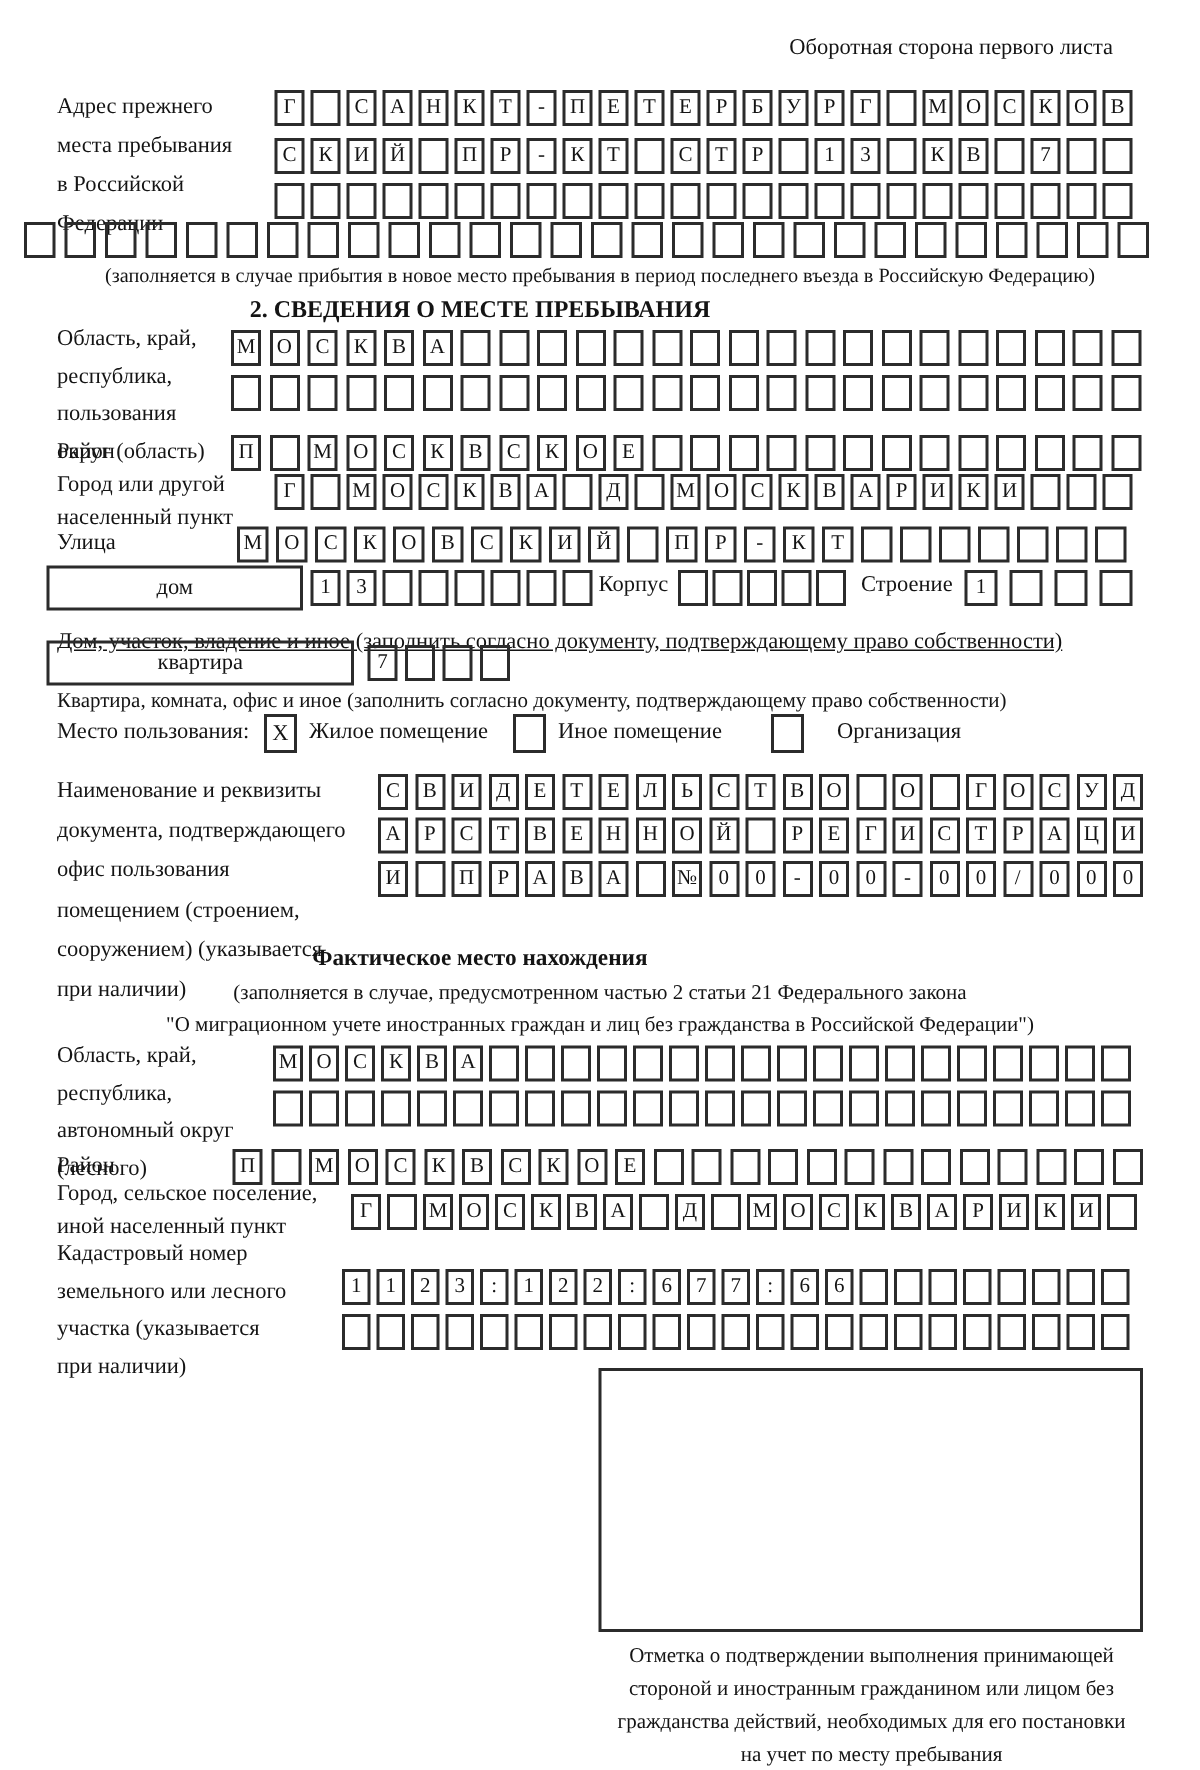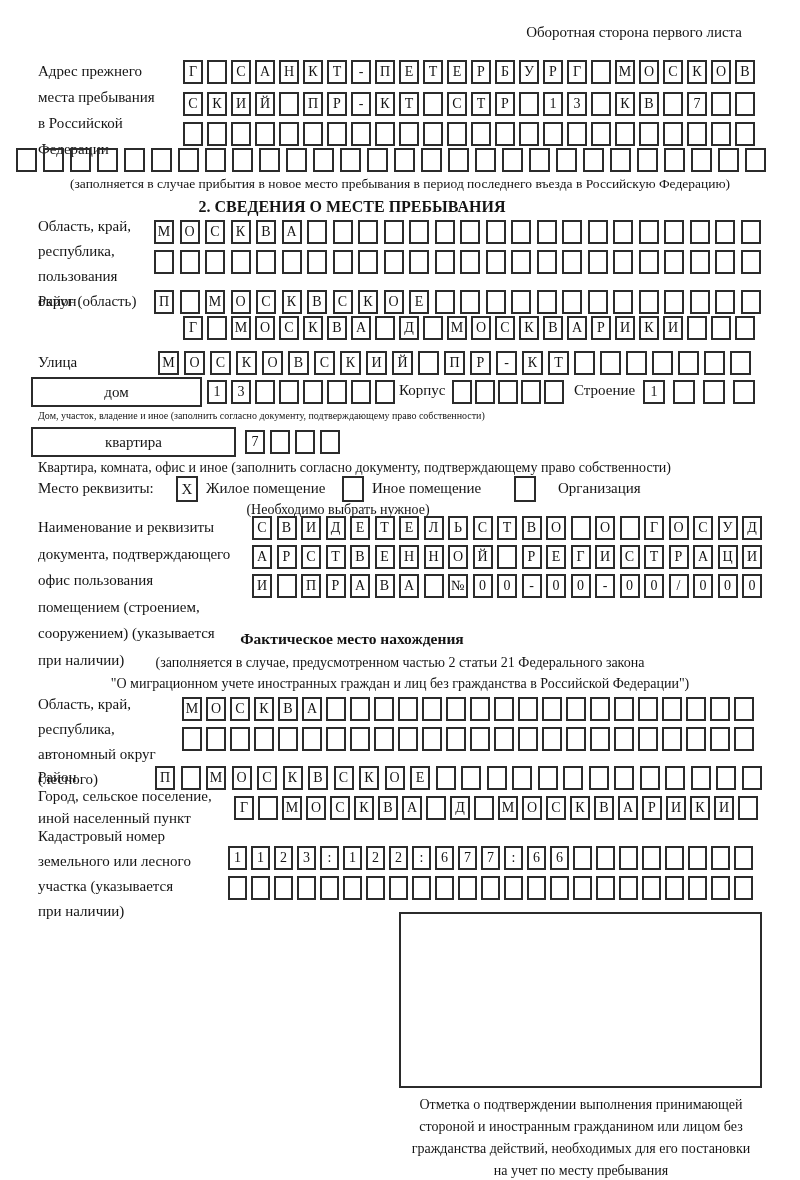--- a/index.html
+++ b/index.html
@@ -4,21 +4,21 @@
 <style>
   html,body { margin:0; padding:0; background:#fff; }
   .page {
     position:relative; width:800px; height:1180px; background:#ffffff;
     font-family:"Liberation Serif", serif; color:#141414; overflow:hidden;
   }
   .lbl { position:absolute; font-size:15px; white-space:nowrap; }
   .lbl-lines { position:absolute; font-size:15px; line-height:26px; white-space:nowrap; }
   .cap { position:absolute; font-size:13.5px; }
   .cap-center { position:absolute; text-align:center; font-size:13.5px; }
-  .title { position:absolute; left:0; width:640px; text-align:center; font-weight:bold; font-size:16px;padding-left:32px; }
+  .title { position:absolute; left:0; width:640px; text-align:center; font-weight:bold; font-size:16px; }
   .boxrow { position:absolute; display:flex; gap:var(--g,4px); }
   .box {
     box-sizing:border-box; flex:none;
     width:var(--bw,20px); height:24px; border:2px solid #2b2b2b;
     display:flex; align-items:center; justify-content:center;
     font-size:14px; line-height:1;
   }
   .widebox {
     position:absolute; box-sizing:border-box; border:2px solid #2b2b2b; height:30px;
     display:flex; align-items:center; justify-content:center; font-size:15px;
@@ -236,20 +236,24 @@
       <span class="box"></span>
       <span class="box"></span>
       <span class="box"></span>
       <span class="box"></span>
       <span class="box"></span>
       <span class="box"></span>
       <span class="box"></span>
       <span class="box"></span>
     </div>
 
+  <div class="lbl-lines" style="left:38px; top:312px; line-height:22px;">
+    <div>Город или другой</div>
+    <div>населенный пункт</div>
+  </div>
   <div class="boxrow" style="left:183px; top:316px;">
       <span class="box">Г</span>
       <span class="box"></span>
       <span class="box">М</span>
       <span class="box">О</span>
       <span class="box">С</span>
       <span class="box">К</span>
       <span class="box">В</span>
       <span class="box">А</span>
       <span class="box"></span>
@@ -316,39 +320,38 @@
       <span class="box"></span>
       <span class="box"></span>
     </div>
   <div class="lbl" style="left:574px; top:382px;">Строение</div>
   <div class="boxrow" style="left:643px; top:380px; --bw:22px; --g:8px;">
       <span class="box">1</span>
       <span class="box"></span>
       <span class="box"></span>
       <span class="box"></span>
     </div>
-  <div class="cap" style="left:38px; top:410px; font-size:10px;">Дом, участок, владение и иное (заполнить согласно документу, подтверждающему право собственности)</div>
+  <div class="cap" style="left:38px; top:420px; font-size:15px;text-decoration:underline;">Дом, участок, владение и иное (заполнить согласно документу, подтверждающему право собственности)</div>
 
   <div class="widebox" style="left:31px; top:427px; width:205px;">квартира</div>
   <div class="boxrow" style="left:245px; top:430px; --g:5px;">
       <span class="box">7</span>
       <span class="box"></span>
       <span class="box"></span>
       <span class="box"></span>
     </div>
   <div class="cap" style="left:38px; top:460px; font-size:14px;">Квартира, комната, офис и иное (заполнить согласно документу, подтверждающему право собственности)</div>
 
-  <div class="lbl" style="left:38px; top:480px;">Место реквизиты:</div>
+  <div class="lbl" style="left:38px; top:480px;">Место пользования:</div>
   <div class="chk" style="left:176px; top:476px;">X</div>
   <div class="lbl" style="left:206px; top:480px;">Жилое помещение</div>
   <div class="chk" style="left:342px; top:476px;"></div>
   <div class="lbl" style="left:372px; top:480px;">Иное помещение</div>
   <div class="chk" style="left:514px; top:476px;"></div>
   <div class="lbl" style="left:558px; top:480px;">Организация</div>
-  <div class="cap-center" style="left:0; top:502px; width:676px; font-size:14px;">(Необходимо выбрать нужное)</div>
 
   <div class="lbl-lines" style="left:38px; top:514px; line-height:26.5px;">
     <div>Наименование и реквизиты</div>
     <div>документа, подтверждающего</div>
     <div>офис пользования</div>
     <div>помещением (строением,</div>
     <div>сооружением) (указывается</div>
     <div>при наличии)</div>
   </div>
   <div class="boxrow" style="left:252px; top:516px; --g:4.5px;">

